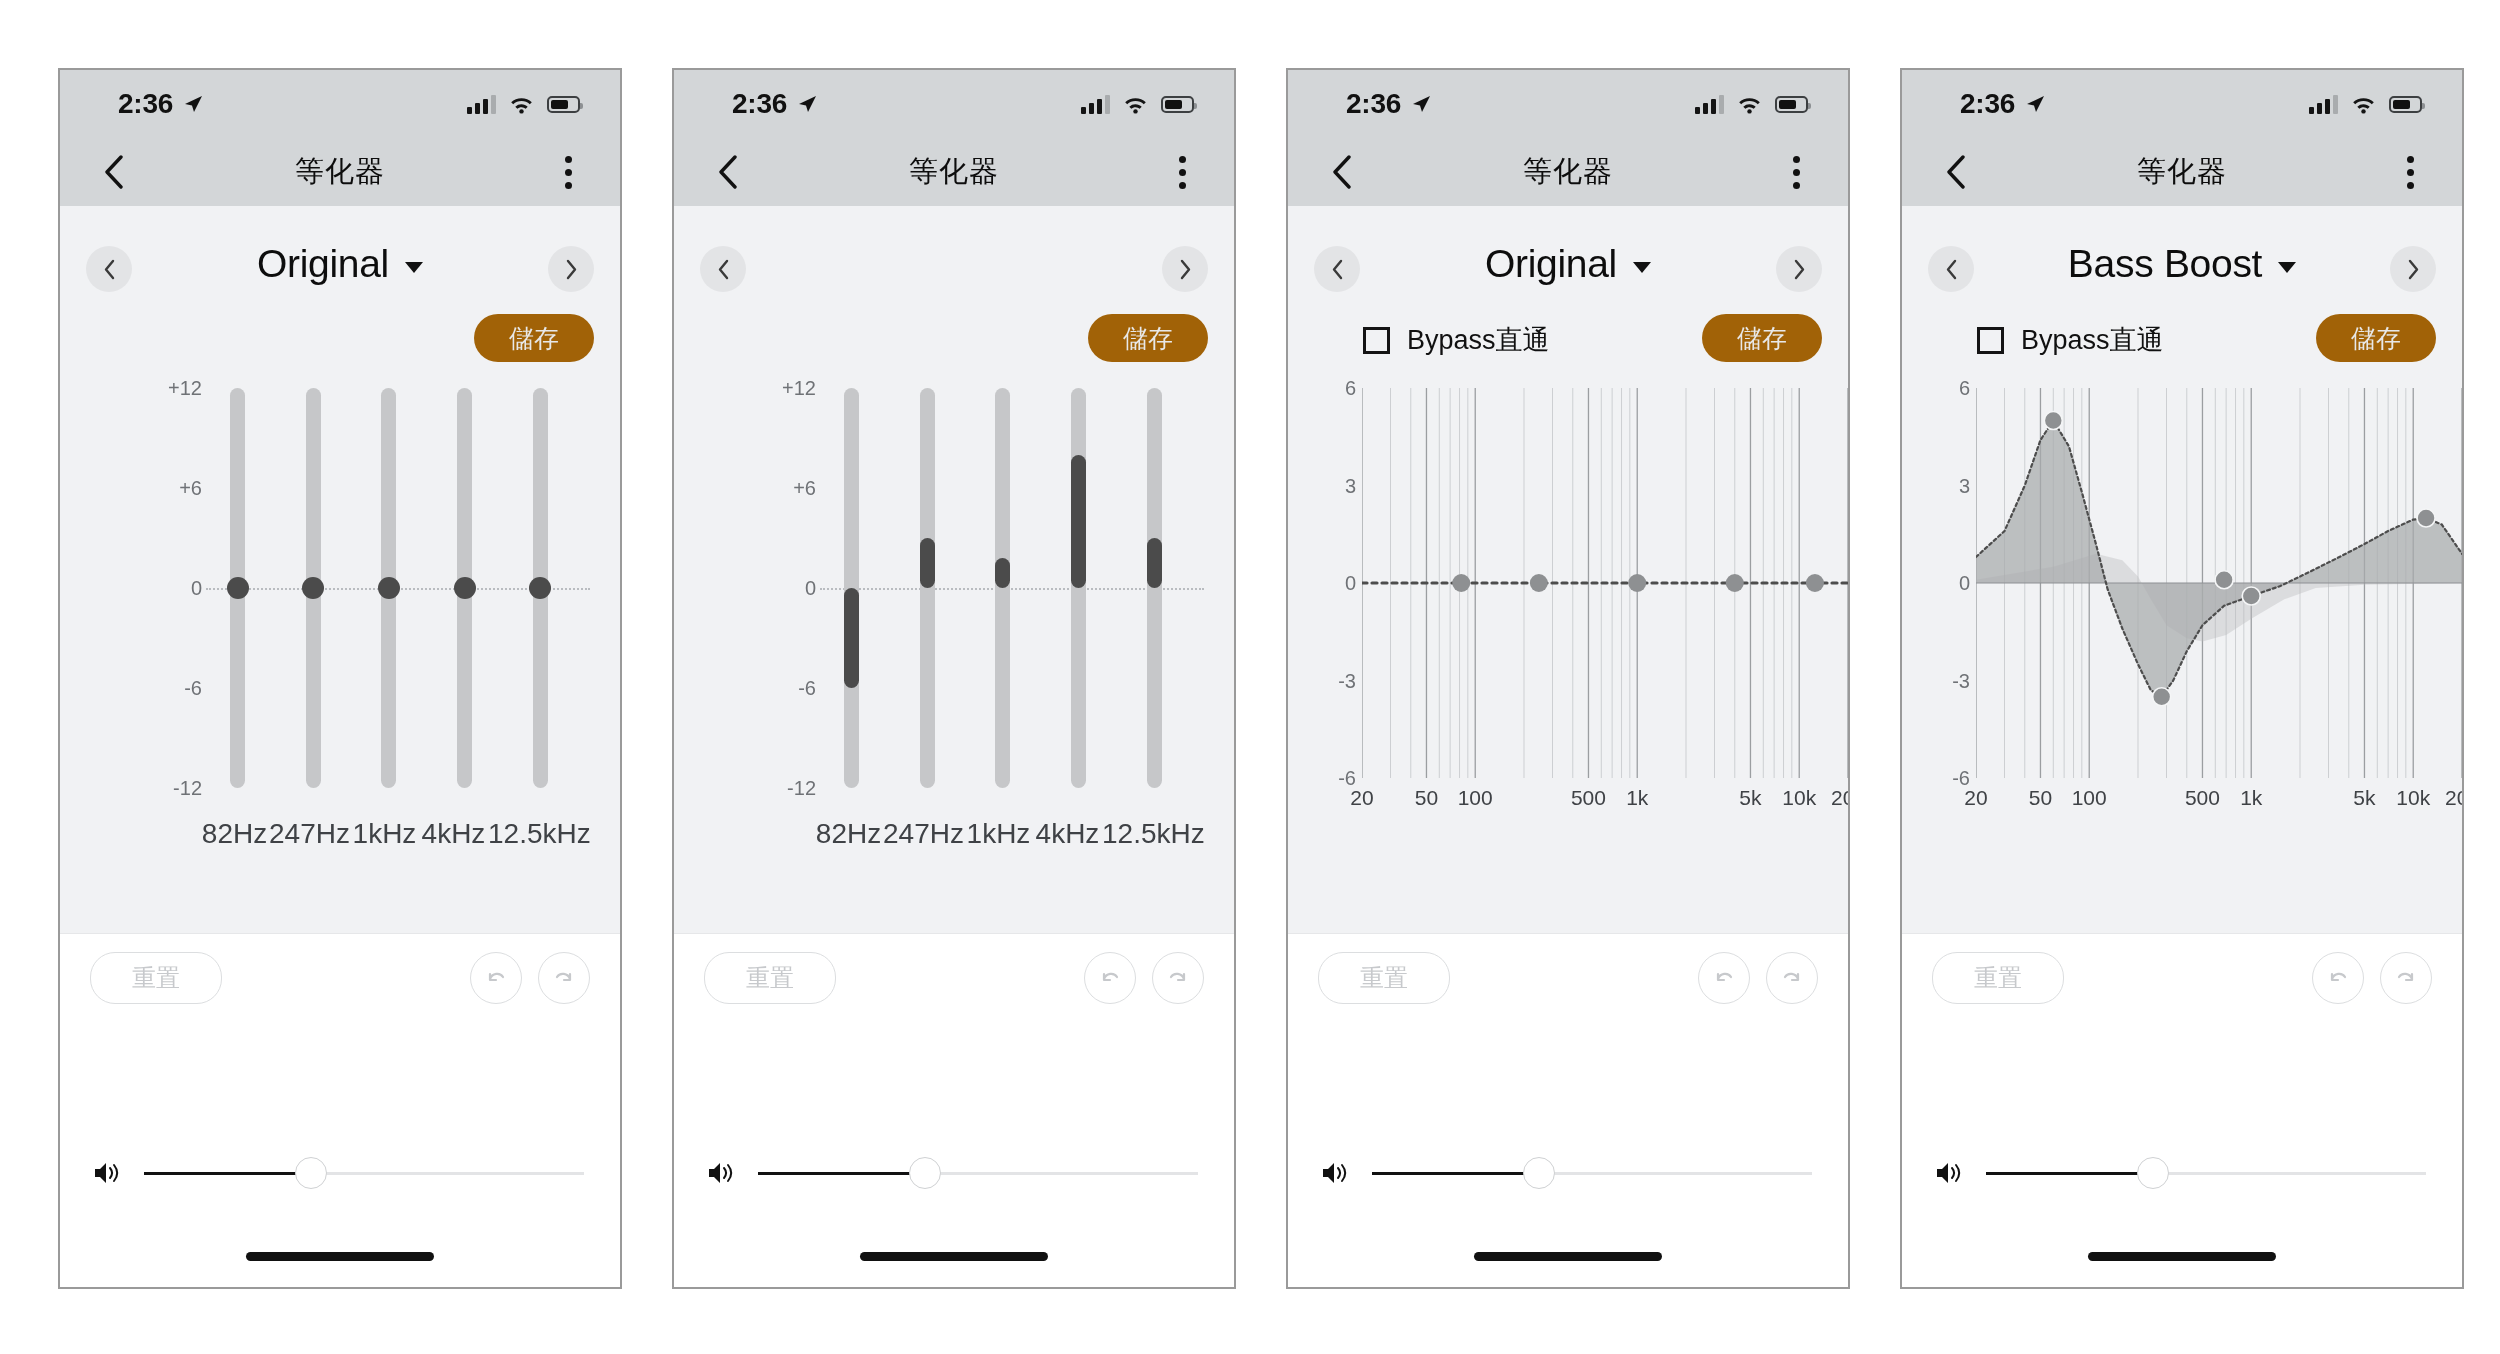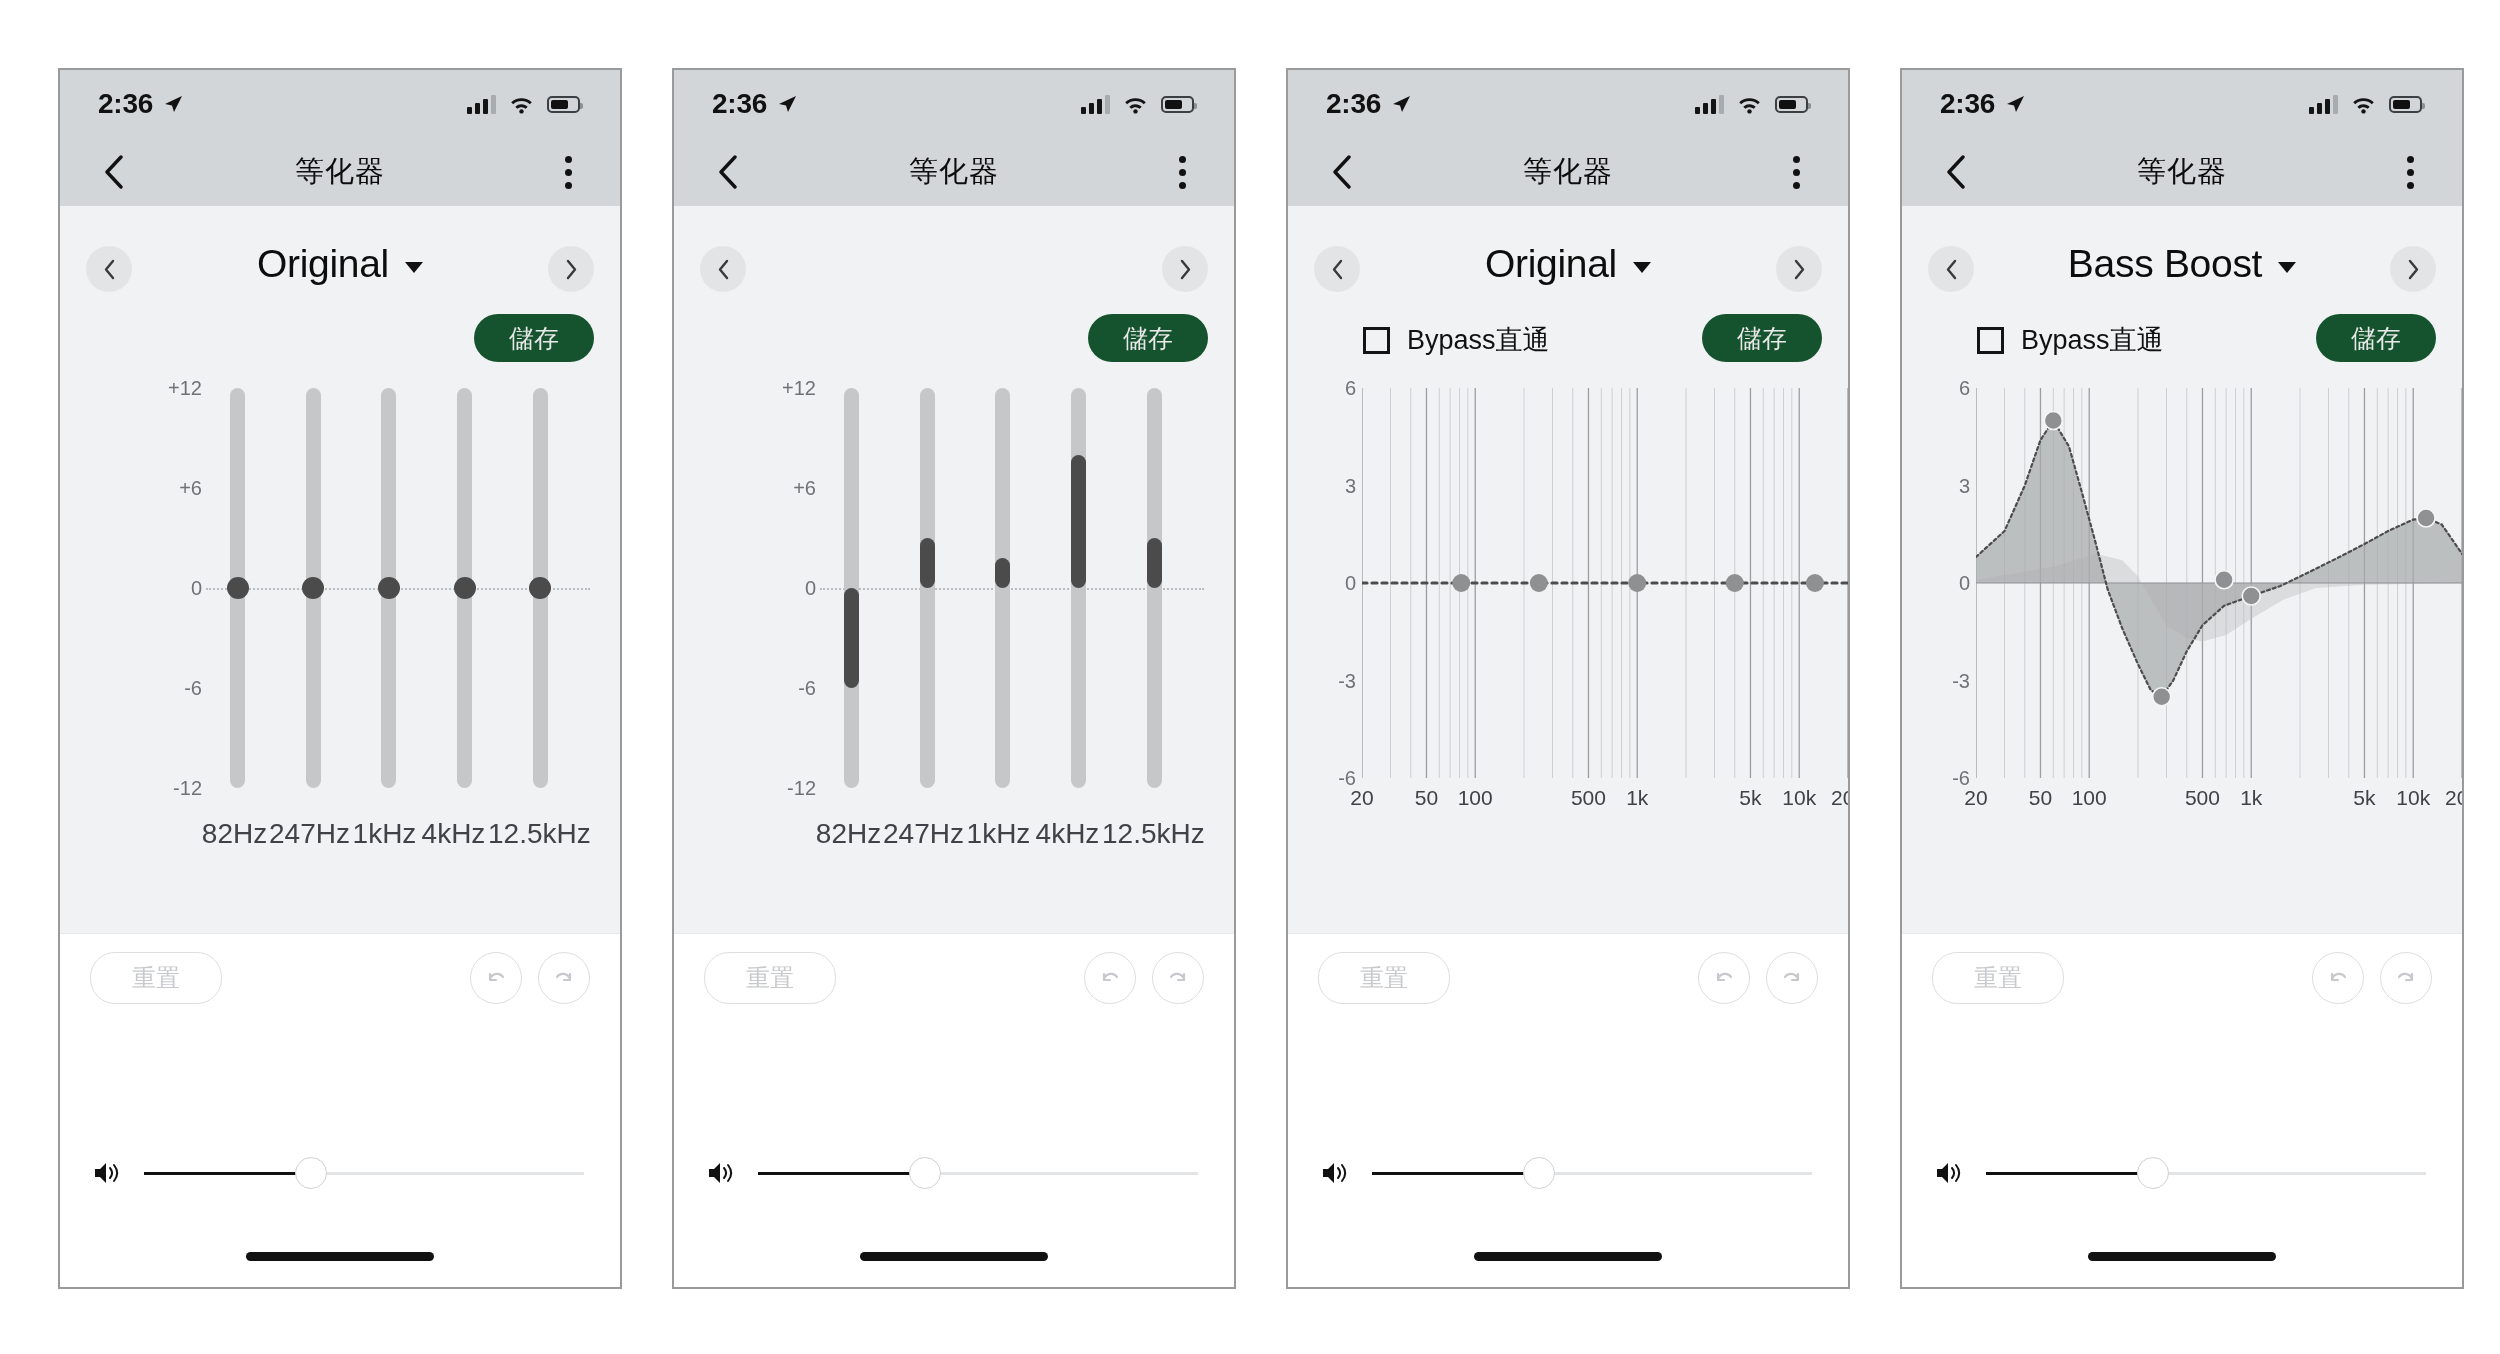--- a/index.html
+++ b/index.html
@@ -51,20 +51,21 @@
   .status-left {
     display: flex;
     align-items: center;
     gap: 9px;
   }
   .status-time {
     font-size: 28px;
     font-weight: bold;
     color: #111111;
     letter-spacing: -0.2px;
+    margin-left: 20px;
   }
   .loc-arrow { display: block; }
   .status-right {
     display: flex;
     align-items: center;
     gap: 13px;
   }
   .signal-bars {
     display: flex;
     align-items: flex-end;
@@ -233,21 +234,21 @@
     font-size: 27px;
     color: #111111;
   }
   .save-btn {
     position: absolute;
     right: 26px;
     top: 0px;
     width: 120px;
     height: 48px;
     border-radius: 24px;
-    background: #14532d;
+    background: #a16207;
     color: #e8e8e8;
     font-size: 25px;
     display: flex;
     align-items: center;
     justify-content: center;
     cursor: pointer;
     border: none;
   }
 
   

